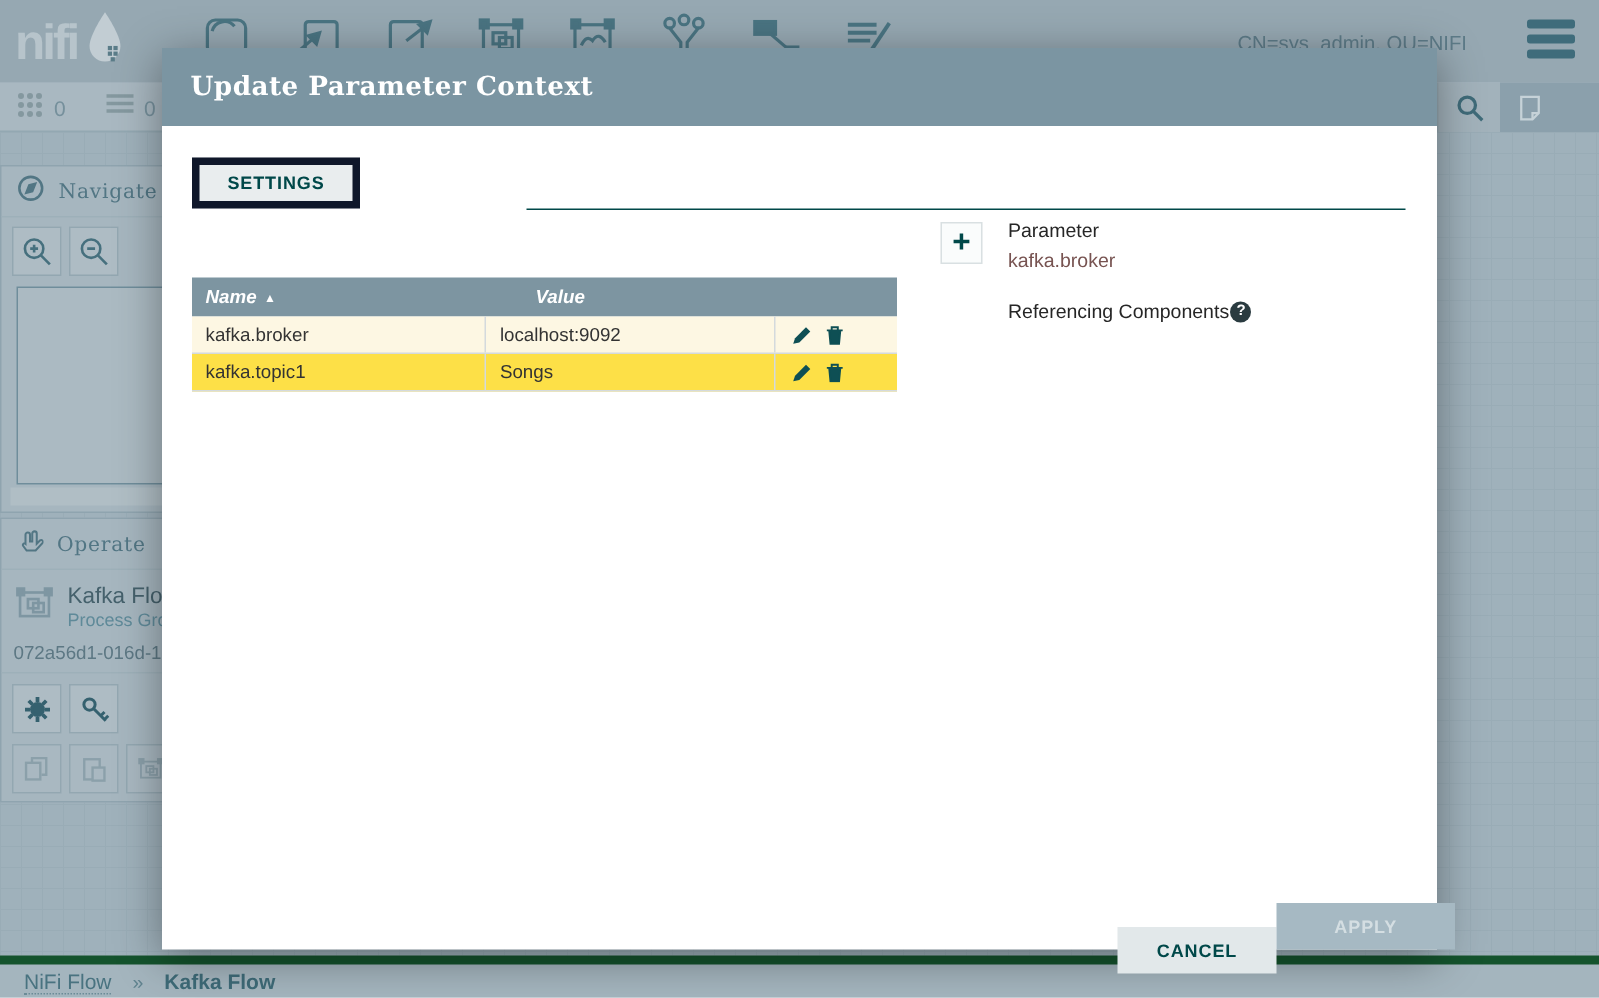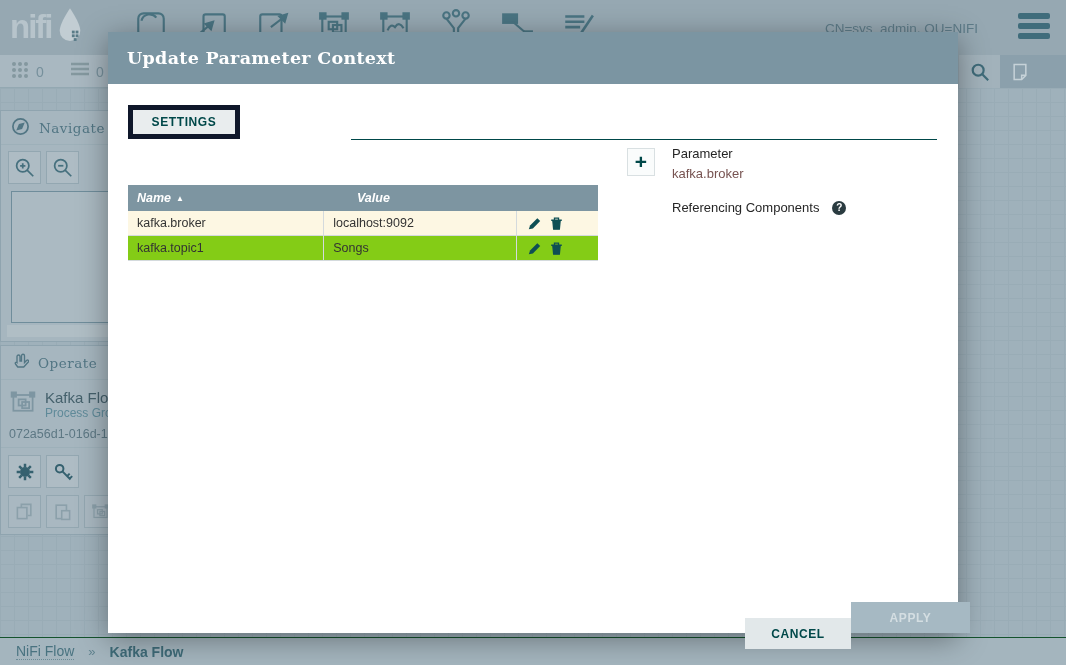--- a/index.html
+++ b/index.html
@@ -92,21 +92,21 @@
   .op-btn {
     width:33px; height:33px; background:#aebcc4; border:1px solid #93a7b1;
     display:flex; align-items:center; justify-content:center; color:#35616f;
   }
   .op-btn.disabled { background:#a9b8c1; color:#8ba0aa; }
   .op-btn:nth-child(3) { margin-left:33px; }
 
   
   #breadcrumb-bar {
     position:absolute; left:0; top:637px; width:1066px; height:28px;
-    background:#a4b5be; border-top:1px solid #14532d; z-index:1;
+    background:#a4b5be; border-top:6px solid #14532d; z-index:1;
     display:flex; align-items:center; padding-left:16px; font-size:14px;
   }
   #breadcrumb-root { color:#497380; border-bottom:1px dotted #6b8b97; cursor:pointer; }
   #breadcrumb-sep { color:#60838f; margin:0 14px; font-size:13px; }
   #breadcrumb-current { color:#3e6b78; font-weight:bold; }
 
   
   #dialog {
     position:absolute; left:108px; top:32px; width:850px; height:601px;
     background:#ffffff; z-index:10; box-shadow:0 6px 28px rgba(0,0,0,.38);
@@ -132,30 +132,30 @@
   #param-table { position:absolute; left:20px; top:153px; width:470px; font-size:12.5px; }
   #param-table .thead {
     display:flex; height:26px; background:#7d95a1; color:#ffffff;
     font-weight:bold; font-style:italic; align-items:center;
   }
   #param-table .thead .col-name { width:220px; padding-left:9px; display:flex; align-items:center; gap:5px;}
   #param-table .thead .col-value { width:216px; padding-left:9px; }
   .sort-arrow { font-size:8px; font-style:normal; }
   .trow { display:flex; height:25px; border-bottom:1px solid #d4dadd; align-items:stretch; cursor:pointer; }
   .trow.selected { background:#fdf7e3; }
-  .trow.alt { background:#84cc16; }
+  .trow.alt { background:#fde047; }
   .trow .cell { display:flex; align-items:center; color:#333333; }
   .trow .col-name { width:220px; padding-left:9px; border-right:1px solid #d4dadd; }
   .trow .col-value { width:216px; padding-left:9px; border-right:1px solid #d4dadd; }
   .trow .col-actions { width:90px; padding-left:11px; gap:9px; }
   .row-action { width:13px; height:13px; color:#0e4f54; cursor:pointer; }
 
   #param-detail { position:absolute; left:564px; top:114px; font-size:13px; color:#262626; }
   #param-detail .param-name { color:#775351; margin-top:5px; }
-  #referencing-row { margin-top:19px; display:flex; align-items:center; gap:13px; }
+  #referencing-row { margin-top:19px; display:flex; align-items:center; gap:1px; }
   #help-icon {
     width:14px; height:14px; border-radius:50%; background:#2a3b40; color:#ffffff;
     font-size:10px; font-weight:bold; display:flex; align-items:center; justify-content:center;
   }
 
   .dialog-btn {
     position:absolute; top:570px; height:31px; font-size:12px; font-weight:bold;
     display:flex; align-items:center; justify-content:center; letter-spacing:.6px; cursor:pointer;
   }
   #cancel-button { left:637px; width:106px; background:#e2e8ea; color:#004849;margin-top:16px; }

